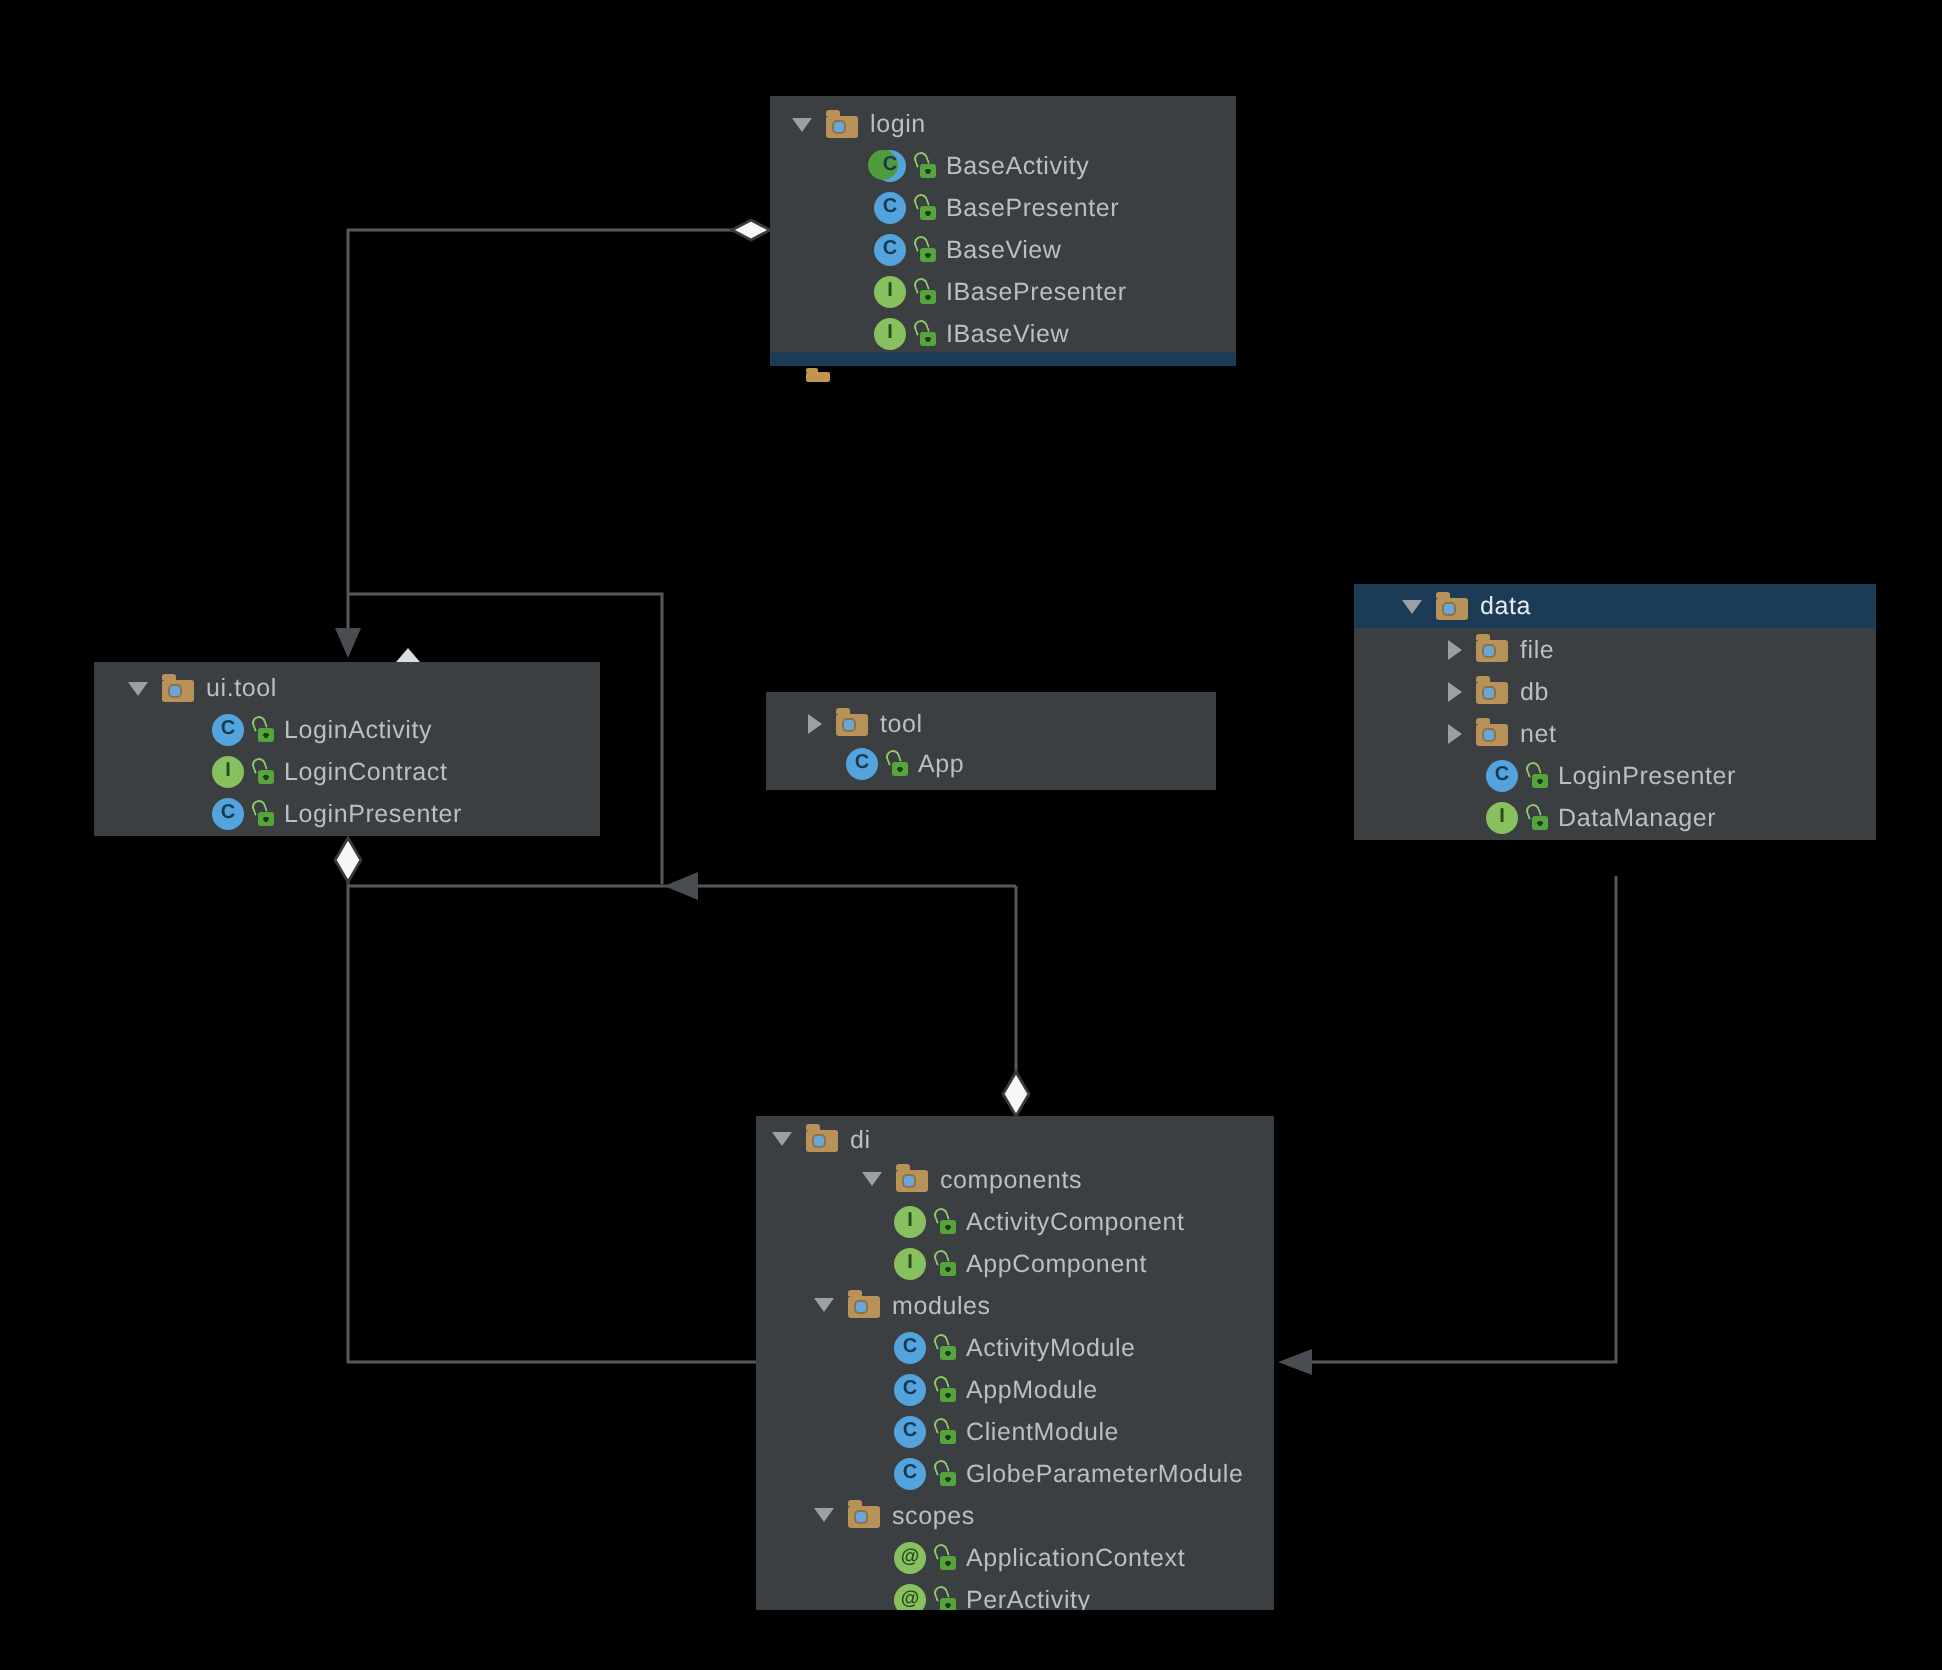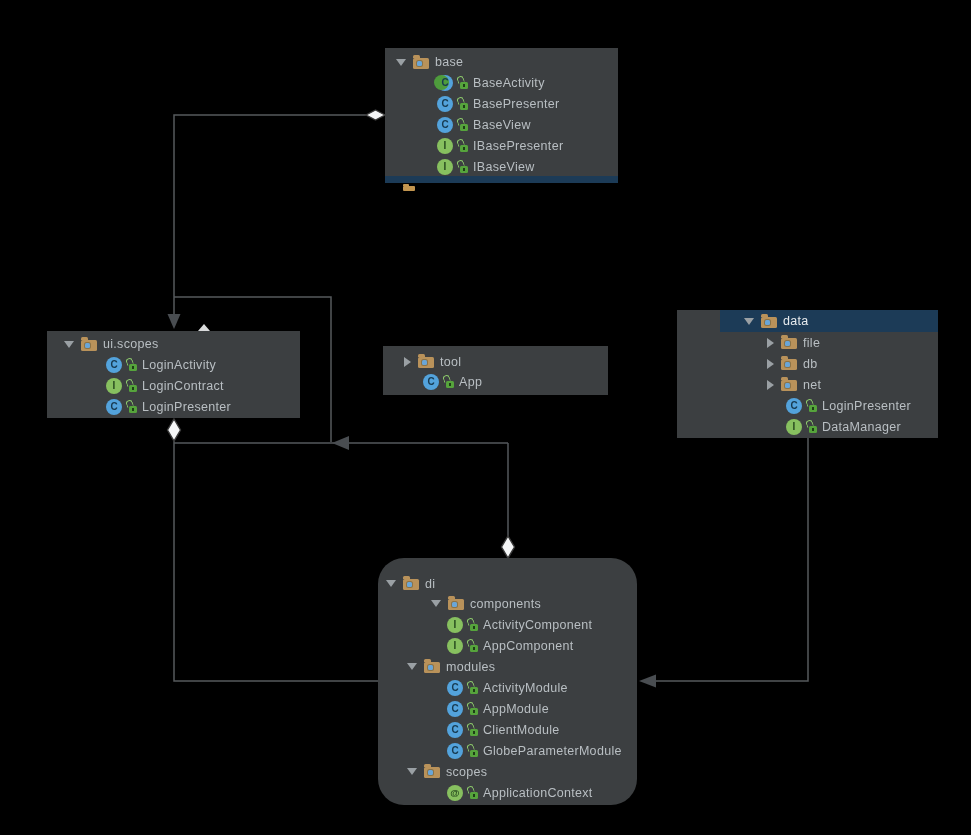--- a/index.html
+++ b/index.html
@@ -78,21 +78,21 @@
 
   <div class="frag" style="left:473px;top:351px;width:50px;height:8px;background:#3c3f41;"></div>
   <div class="frag" style="left:506px;top:355.5px;width:16px;height:2.5px;background:#2e5e8e;"></div>
   <div class="frag" style="left:403px;top:184px;width:6px;height:2px;background:#c2954f;border-radius:1px 1px 0 0;"></div>
   <div class="frag" style="left:403px;top:186px;width:12px;height:5px;background:#c2954f;border-radius:1px;"></div>
 
   <div class="panel" style="left:385px;top:48px;width:233px;height:135px;padding-top:4px;">
     <div class="row" style="height:20px;padding-left:11px;">
       <span class="tri down"></span>
       <span class="folder"></span>
-      <span class="lbl">base</span>
+      <span class="lbl">login</span>
     </div>
     <div class="row" style="padding-left:52px;">
       <span class="cicon class activity">
           <i>C</i>
         </span>
       <span class="lock"></span>
       <span class="lbl">BaseActivity</span>
     </div>
     <div class="row" style="padding-left:52px;">
       <span class="cicon class">
@@ -122,21 +122,21 @@
       <span class="lock"></span>
       <span class="lbl">IBaseView</span>
     </div>
     <div class="sel-strip"></div>
   </div>
 
   <div class="panel" style="left:47px;top:331px;width:253px;height:87px;padding-top:3px;">
     <div class="row" style="height:20px;padding-left:17px;">
       <span class="tri down"></span>
       <span class="folder"></span>
-      <span class="lbl">ui.scopes</span>
+      <span class="lbl">ui.tool</span>
     </div>
     <div class="row" style="padding-left:59px;">
       <span class="cicon class">
           <i>C</i>
         </span>
       <span class="lock"></span>
       <span class="lbl">LoginActivity</span>
     </div>
     <div class="row" style="padding-left:59px;">
       <span class="cicon interface">
@@ -162,21 +162,21 @@
     </div>
     <div class="row" style="padding-left:40px;">
       <span class="cicon class">
           <i>C</i>
         </span>
       <span class="lock"></span>
       <span class="lbl">App</span>
     </div>
   </div>
 
-  <div class="panel" style="left:677px;top:310px;width:261px;height:128px;padding-left:43px;">
+  <div class="panel" style="left:677px;top:292px;width:261px;height:128px;">
     <div class="row selected" style="height:22px;padding-left:24px;">
       <span class="tri down"></span>
       <span class="folder"></span>
       <span class="lbl">data</span>
     </div>
     <div class="row" style="padding-left:47px;">
       <span class="tri right"></span>
       <span class="folder"></span>
       <span class="lbl">file</span>
     </div>
@@ -199,21 +199,21 @@
     </div>
     <div class="row" style="padding-left:66px;">
       <span class="cicon interface">
           <i>I</i>
         </span>
       <span class="lock"></span>
       <span class="lbl">DataManager</span>
     </div>
   </div>
 
-  <div class="panel" style="left:378px;top:558px;width:259px;height:247px;padding-top:16px;border-radius:26px;">
+  <div class="panel" style="left:378px;top:558px;width:259px;height:247px;padding-top:2px;">
     <div class="row" style="height:19px;padding-left:8px;">
       <span class="tri down"></span>
       <span class="folder"></span>
       <span class="lbl">di</span>
     </div>
     <div class="row" style="padding-left:29px;margin-left:24px;">
       <span class="tri down"></span>
       <span class="folder"></span>
       <span class="lbl">components</span>
     </div>

